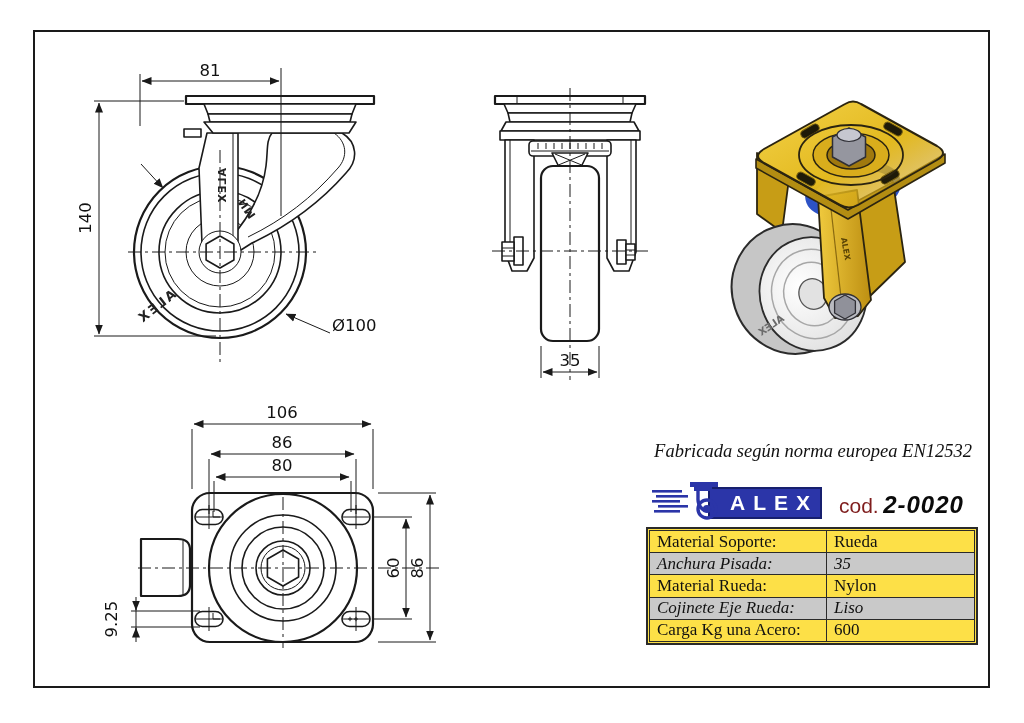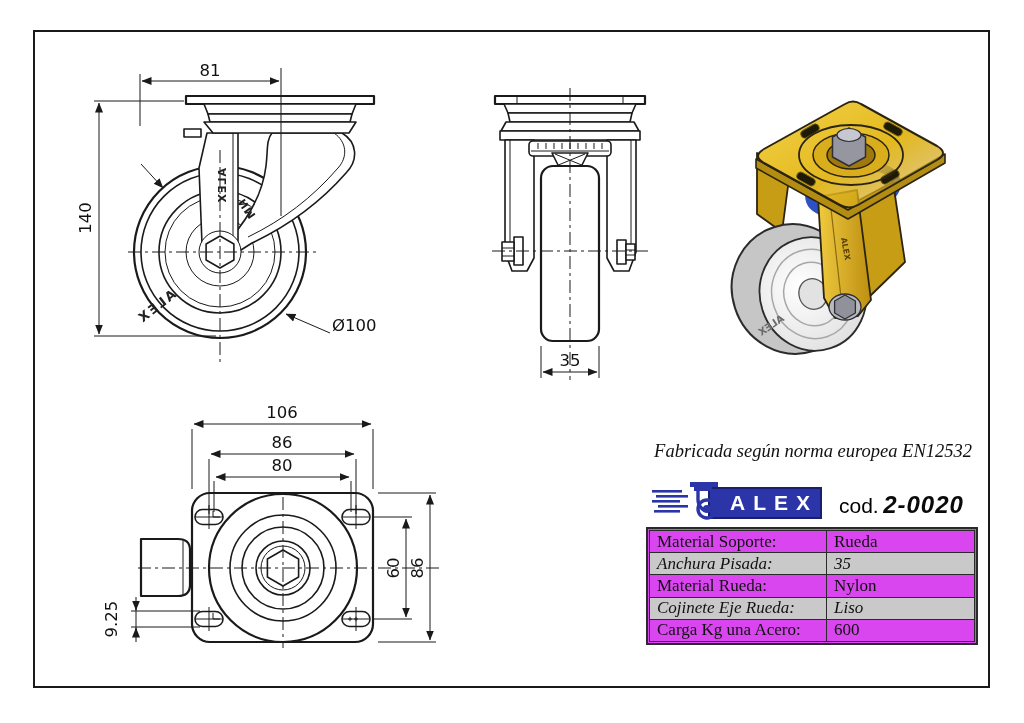--- a/index.html
+++ b/index.html
@@ -19,23 +19,23 @@
   .decal3{font-family:"DejaVu Sans",sans-serif;font-size:10px;font-weight:bold;fill:#6b6b6b;stroke:none;}
   .decal4{font-family:"DejaVu Sans",sans-serif;font-size:8px;font-weight:bold;fill:#5a4406;stroke:none;}
   
   .note{position:absolute;left:648px;top:441px;width:324px;text-align:right;
         font-family:"Liberation Serif",serif;font-style:italic;font-size:18.5px;white-space:nowrap;}
   .logo-row{position:absolute;left:650px;top:482px;height:42px;display:flex;align-items:center;}
   .logo-icon{position:relative;z-index:2;margin-right:-16px;}
   .logo-box{position:relative;z-index:1;background:#2b35a8;border:2px solid #171f6e;color:#fff;
             font-weight:bold;font-size:21px;letter-spacing:8px;padding:2px 2px 2px 20px;line-height:24px;}
   .code{position:absolute;left:839px;top:491px;white-space:nowrap;}
-  .code-label{font-size:21px;color:#000000;}
+  .code-label{font-size:21px;color:#7f1d1d;}
   .code-value{font-size:24px;font-weight:bold;font-style:italic;color:#0a0a0a;letter-spacing:1px;text-align:center;}
-  .spec{position:absolute;left:646px;top:527px;width:326px;border:2px solid #2a2a2a;background:#d946ef;padding:1px;}
+  .spec{position:absolute;left:646px;top:527px;width:326px;border:2px solid #2a2a2a;background:#fde047;padding:1px;}
   .spec table{width:100%;border-collapse:collapse;font-family:"Liberation Serif",serif;font-size:17px;table-layout:fixed;}
   .spec td{border:1.5px solid #2a2a2a;height:21.2px;padding:0 0 0 7px;overflow:hidden;white-space:nowrap;}
   .spec td.lbl{width:52%;}
   .spec tr:nth-child(even) td{background:#c9c9c9;font-style:italic;}
 </style>
 </head>
 <body>
 
 <div class="page">
   <div class="frame"></div>

